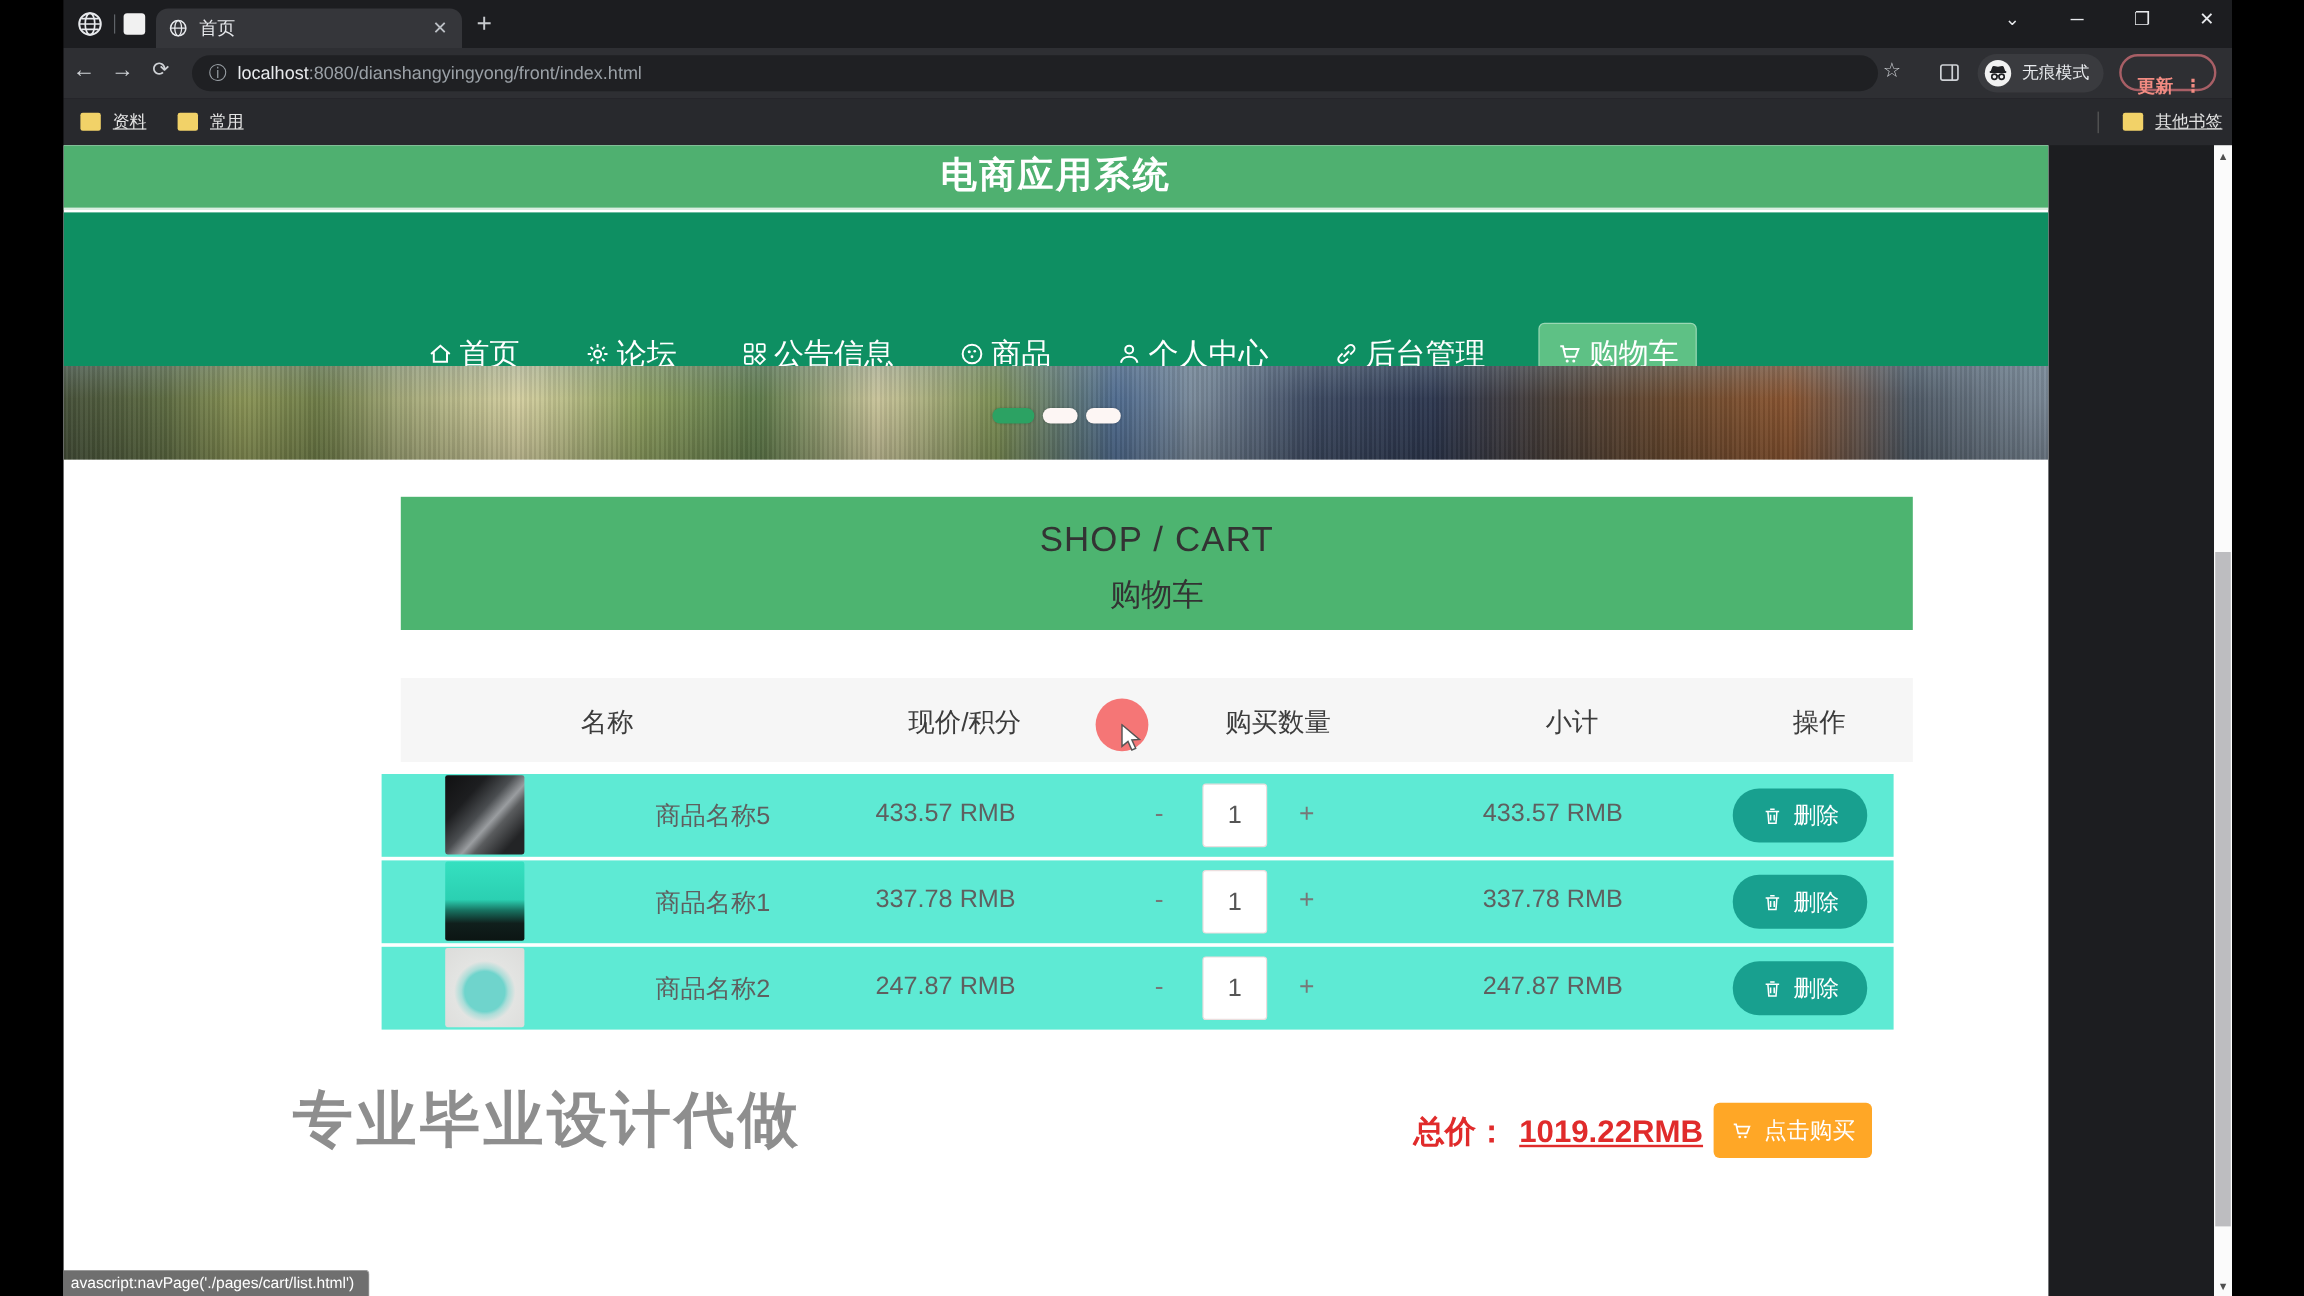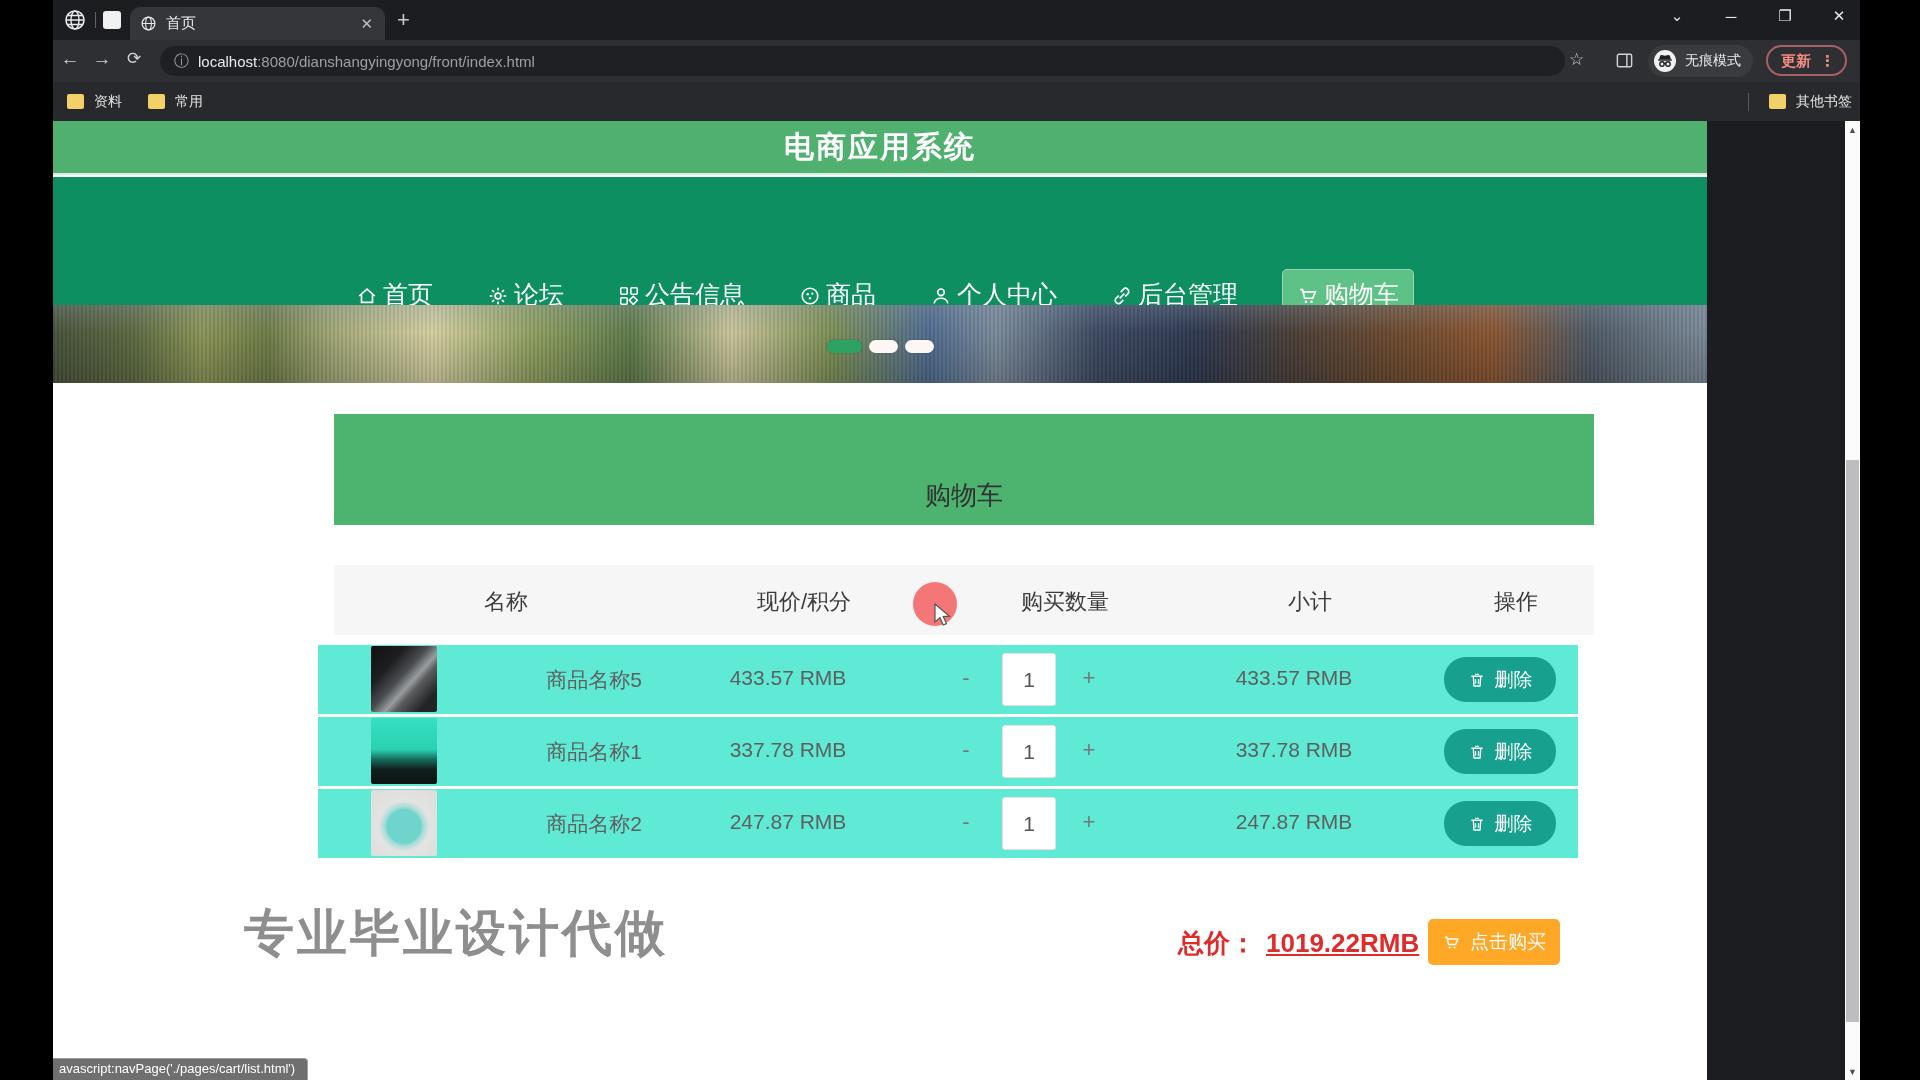--- a/index.html
+++ b/index.html
@@ -29,29 +29,29 @@
   .omnibox { position:absolute; left:107px; top:6px; width:1405px; height:30px; background:#1f2023; border-radius:15px; display:flex; align-items:center; padding:0 14px; }
   .info-icon { color:#9aa0a6; font-size:15px; margin-right:9px; }
   .url { font-size:15px; white-space:nowrap; overflow:hidden; }
   .url .host { color:#e8eaed; }
   .url .rest { color:#9aa0a6; }
   .star-btn { position:absolute; left:1516px; top:9px; color:#cfd2d6; font-size:17px; cursor:pointer; }
   .sidepanel-btn { position:absolute; left:1562px; top:11px; width:19px; height:19px; color:#cfd2d6; cursor:pointer; }
   .incognito-badge { position:absolute; left:1595px; top:5px; height:32px; background:#3a3b3f; border-radius:16px; display:flex; align-items:center; gap:8px; padding:0 12px 0 5px; }
   .incog-circle { width:24px; height:24px; }
   .incognito-badge .label { color:#e8eaed; font-size:14px; white-space:nowrap; }
-  .update-pill { position:absolute; left:1713px; top:5px; height:31px; border:2px solid #a85f66; border-radius:16px; display:flex; align-items:center; gap:9px; padding:1px 10px 0 13px; cursor:pointer; }
+  .update-pill { position:absolute; left:1713px; top:5px; height:31px; border:2px solid #a85f66; border-radius:16px; display:flex; align-items:flex-start; gap:9px; padding:16px 10px 0 13px; cursor:pointer; }
   .update-pill .upd-label { color:#f28b82; font-size:15px; font-weight:bold; white-space:nowrap; }
   .update-pill .dots { color:#f28b82; font-size:15px; font-weight:bold; letter-spacing:0; }
 
   .bookmarksbar { position:absolute; left:0; top:82px; width:100%; height:39px; background:#28292d; }
   .bm-left { position:absolute; left:14px; top:0; height:100%; display:flex; align-items:center; gap:26px; }
   .bm-item { display:flex; align-items:center; gap:10px; cursor:pointer; }
   .bm-folder { width:17px; height:15px; background:#f2d268; border-radius:2px; }
-  .bm-item .bm-label { color:#e3e3e3; font-size:14px; white-space:nowrap; }
+  .bm-item .bm-label { color:#e3e3e3; font-size:14px; white-space:nowrap;text-decoration:underline; }
   .bm-right { position:absolute; right:8px; top:0; height:100%; display:flex; align-items:center; gap:12px; }
   .bm-sep { width:1px; height:18px; background:#5a5a5a; margin-right:8px; }
 
   
   .viewport { position:absolute; left:0; top:121px; width:1654px; height:959px; background:#fff; overflow:hidden; }
 
   .site-title { position:absolute; left:0; top:0; width:100%; height:54px; line-height:52px; background:#4fb070; border-bottom:2px solid #d9eee0; color:#fff; font-size:30px; font-weight:bold; text-align:center; letter-spacing:2px; }
   .site-nav { position:absolute; left:0; top:56px; width:100%; height:128px; background:#0e8f62; }
   .nav-row { position:absolute; left:0; top:92px; width:100%; display:flex; justify-content:center; align-items:center; gap:34px; }
   .nav-item { display:flex; align-items:center; gap:5px; color:#fff; font-size:25px; cursor:pointer; padding:8px 10px; white-space:nowrap; }
@@ -275,20 +275,21 @@
 
       <div class="banner">
         <div class="carousel-dots">
             <span class="dot active"></span>
             <span class="dot"></span>
             <span class="dot"></span>
           </div>
       </div>
 
       <div class="cart-header">
+        <div class="en">SHOP / CART</div>
         <div class="zh">购物车</div>
       </div>
 
       <div class="thead">
           <span class="col-name">名称</span>
           <span class="col-price">现价/积分</span>
           <span class="col-qty">购买数量</span>
           <span class="col-sub">小计</span>
           <span class="col-op">操作</span>
         </div>

